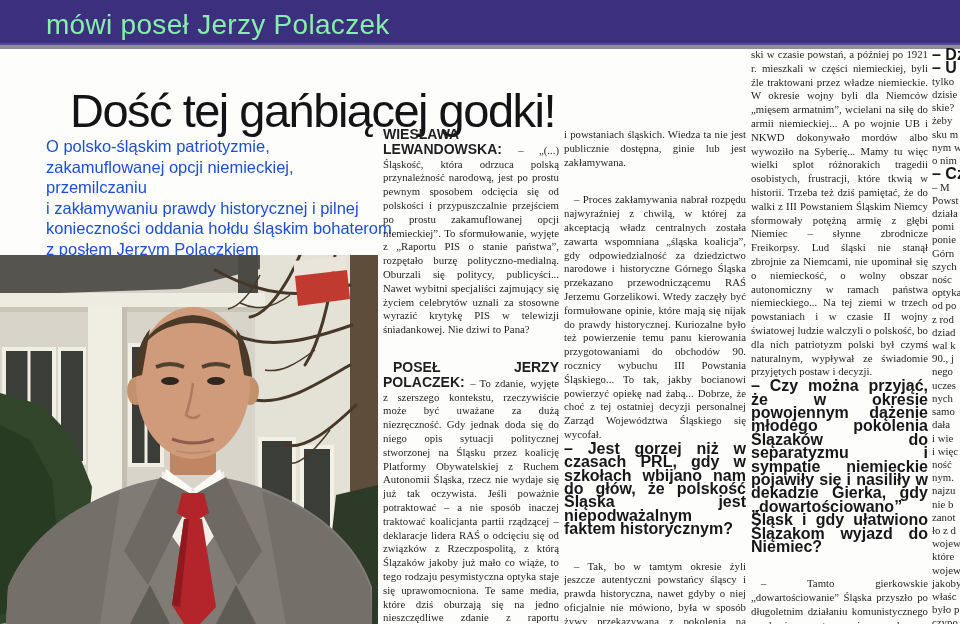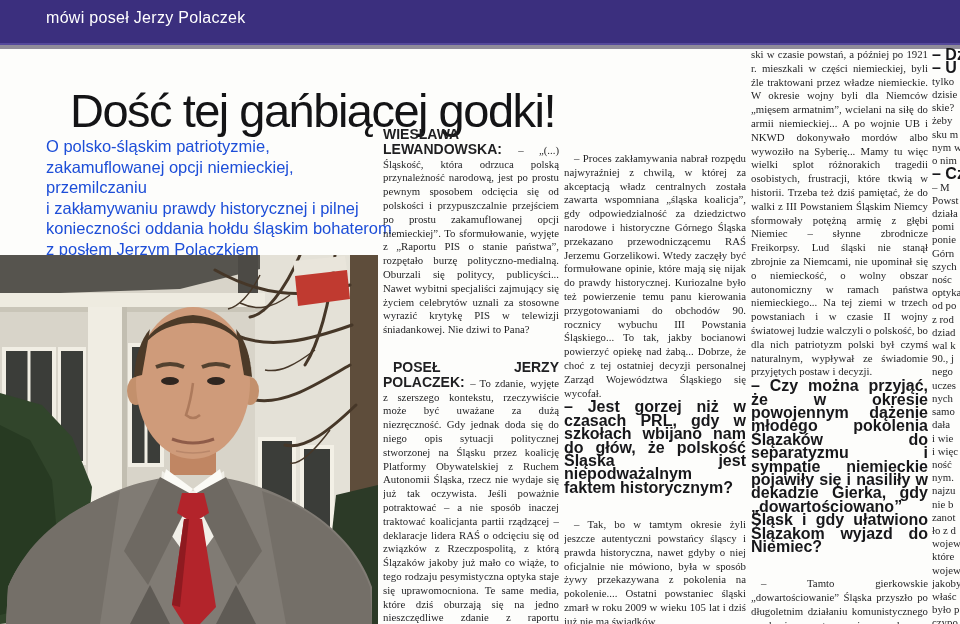--- a/index.html
+++ b/index.html
@@ -12,21 +12,21 @@
 
   
   .kicker-bar{
     position:absolute;left:0;top:0;width:960px;height:43px;
     background:#3b2f7e;
     border-bottom:2px solid #55499b;
     box-shadow:0 4px 0 #908c99;
   }
   .kicker-label{
     position:absolute;left:46px;top:9px;
-    font-size:16px;letter-spacing:.3px;color:#ffffff;
+    font-size:28px;letter-spacing:.3px;color:#86efac;
     font-family:"Liberation Sans",sans-serif;
   }
 
   
   .headline{
     position:absolute;left:58px;top:52px;width:660px;
     font-size:47px;font-weight:normal;color:#141416;
     letter-spacing:-1.5px;
     font-family:"Liberation Sans",sans-serif;
     white-space:nowrap;
@@ -183,20 +183,21 @@
       <polygon points="150,330 170,369 130,369" fill="#5f5b55"></polygon>
       <polygon points="236,330 216,369 256,369" fill="#5f5b55"></polygon>
     </svg>
   </div>
 
   <div class="col col-1">
       <p><b>WIESŁAWA LEWANDOWSKA: </b>– „(...) Śląskość, która odrzuca polską przynależność narodową, jest po prostu pewnym sposobem odcięcia się od polskości i przypuszczalnie przejściem po prostu zakamuflowanej opcji niemieckiej”. To sformułowanie, wyjęte z „Raportu PIS o stanie państwa”, rozpętało burzę polityczno-medialną. Oburzali się politycy, publicyści... Nawet wybitni specjaliści zajmujący się życiem celebrytów uznali za stosowne wyrazić krytykę PIS w telewizji śniadankowej. Nie dziwi to Pana?</p>
       <p class="ind"><b>POSEŁ JERZY POLACZEK: </b>– To zdanie, wyjęte z szerszego kontekstu, rzeczywiście może być uważane za dużą niezręczność. Gdy jednak doda się do niego opis sytuacji politycznej stworzonej na Śląsku przez koalicję Platformy Obywatelskiej z Ruchem Autonomii Śląska, rzecz nie wydaje się już tak oczywista. Jeśli poważnie potraktować – a nie sposób inaczej traktować koalicjanta partii rządzącej – deklaracje lidera RAŚ o odcięciu się od związków z Rzeczpospolitą, z którą Ślązaków jakoby już mało co wiąże, to tego rodzaju pesymistyczna optyka staje się uprawomocniona. Te same media, które dziś oburzają się na jedno nieszczędliwe zdanie z raportu Jarosława Kaczyńskiego – nie zauważały przez lata niemieckich emblematów ziomkostw Górnoślązaków i niemieckich transparentów – podczas corocznych</p>
     </div>
   <div class="col col-2">
+      <p>i powstaniach śląskich. Wiedza ta nie jest publicznie dostępna, ginie lub jest zakłamywana.</p>
       <p class="ind">– Proces zakłamywania nabrał rozpędu najwyraźniej z chwilą, w której za akceptacją władz centralnych została zawarta wspomniana „śląska koalicja”, gdy odpowiedzialność za dziedzictwo narodowe i historyczne Górnego Śląska przekazano przewodniczącemu RAŚ Jerzemu Gorzelikowi. Wtedy zaczęły być formułowane opinie, które mają się nijak do prawdy historycznej. Kuriozalne było też powierzenie temu panu kierowania przygotowaniami do obchodów 90. rocznicy wybuchu III Powstania Śląskiego... To tak, jakby bocianowi powierzyć opiekę nad żabą... Dobrze, że choć z tej ostatniej decyzji personalnej Zarząd Województwa Śląskiego się wycofał.</p>
       <p class="q">– Jest gorzej niż w czasach PRL, gdy w szkołach wbijano nam do głów, że polskość Śląska jest niepodważalnym faktem historycznym?</p>
       <p class="ind">– Tak, bo w tamtym okresie żyli jeszcze autentyczni powstańcy śląscy i prawda historyczna, nawet gdyby o niej oficjalnie nie mówiono, była w sposób żywy przekazywana z pokolenia na pokolenie.... Ostatni powstaniec śląski zmarł w roku 2009 w wieku 105 lat i dziś już nie ma świadków</p>
     </div>
   <div class="col col-3">
       <p>ski w czasie powstań, a później po 1921 r. mieszkali w części niemieckiej, byli źle traktowani przez władze niemieckie. W okresie wojny byli dla Niemców „mięsem armatnim”, wcielani na siłę do armii niemieckiej... A po wojnie UB i NKWD dokonywało mordów albo wywoziło na Syberię... Mamy tu więc wielki splot różnorakich tragedii osobistych, frustracji, które tkwią w historii. Trzeba też dziś pamiętać, że do walki z III Powstaniem Śląskim Niemcy sformowały potężną armię z głębi Niemiec – słynne zbrodnicze Freikorpsy. Lud śląski nie stanął zbrojnie za Niemcami, nie upominał się o niemieckość, o wolny obszar autonomiczny w ramach państwa niemieckiego... Na tej ziemi w trzech powstaniach i w czasie II wojny światowej ludzie walczyli o polskość, bo dla nich patriotyzm polski był czymś naturalnym, wypływał ze świadomie przyjętych postaw i decyzji.</p>
       <p class="q">– Czy można przyjąć, że w okresie powojennym dążenie młodego pokolenia Ślązaków do separatyzmu i sympatie niemieckie pojawiły się i nasiliły w dekadzie Gierka, gdy „dowartościowano” Śląsk i gdy ułatwiono Ślązakom wyjazd do Niemiec?</p>
       <p class="ind">– Tamto gierkowskie „dowartościowanie” Śląska przyszło po długoletnim działaniu komunistycznego mechanizmu tworzenia, zwłaszcza właśnie na Śląsku, wielkoprzemysłowej klasy robotniczej... To mieli być ludzie wyzuci z tych wartości, które wyznawali ich ojcowie i dziadowie, ludzie, których traktowano przedmiotowo... Umowy zawarte przez Gierka z ówczesną RFN sprawiły, że ponad 300 tys. Ślązaków</p>
     </div>
   <div class="col col-4">

